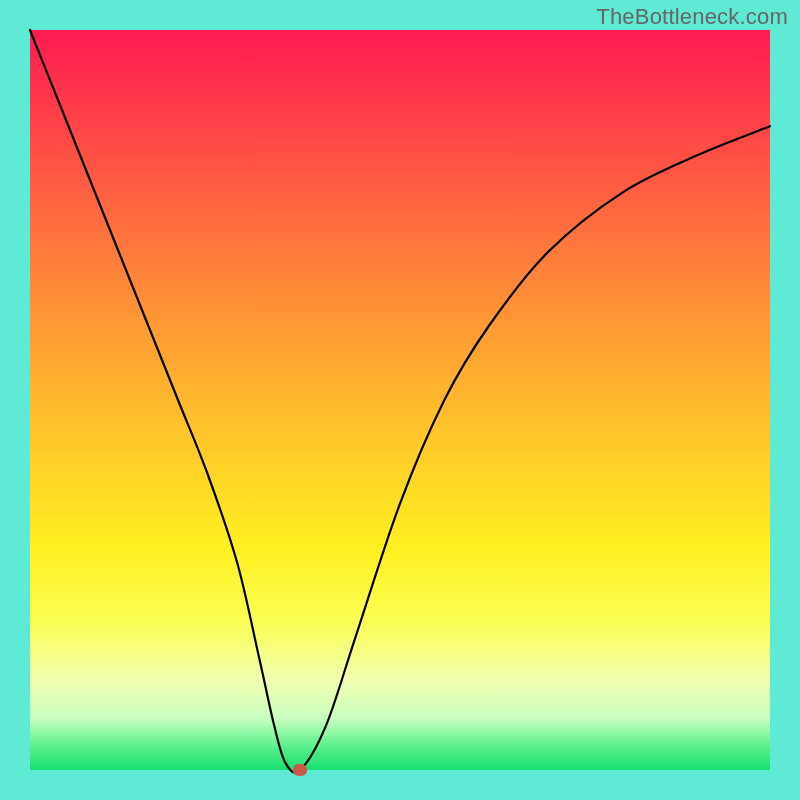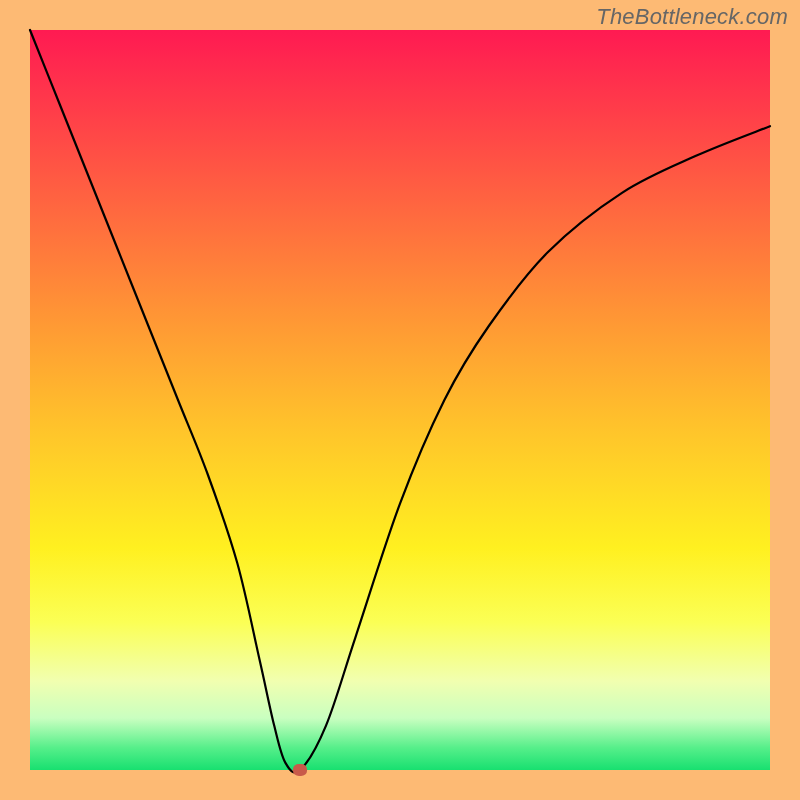--- a/index.html
+++ b/index.html
@@ -8,22 +8,21 @@
     width: 800px;
     height: 800px;
     background: #000;
     font-family: Arial, Helvetica, sans-serif;
     overflow: hidden;
   }
   .frame {
     position: relative;
     width: 800px;
     height: 800px;
-    background: #fdba74;
-    font-style: italic;
+    background: #5eead4;
   }
   .watermark {
     position: absolute;
     top: 4px;
     right: 12px;
     color: #666;
     font-size: 22px;
     font-weight: 500;
     letter-spacing: 0.2px;
     user-select: none;

